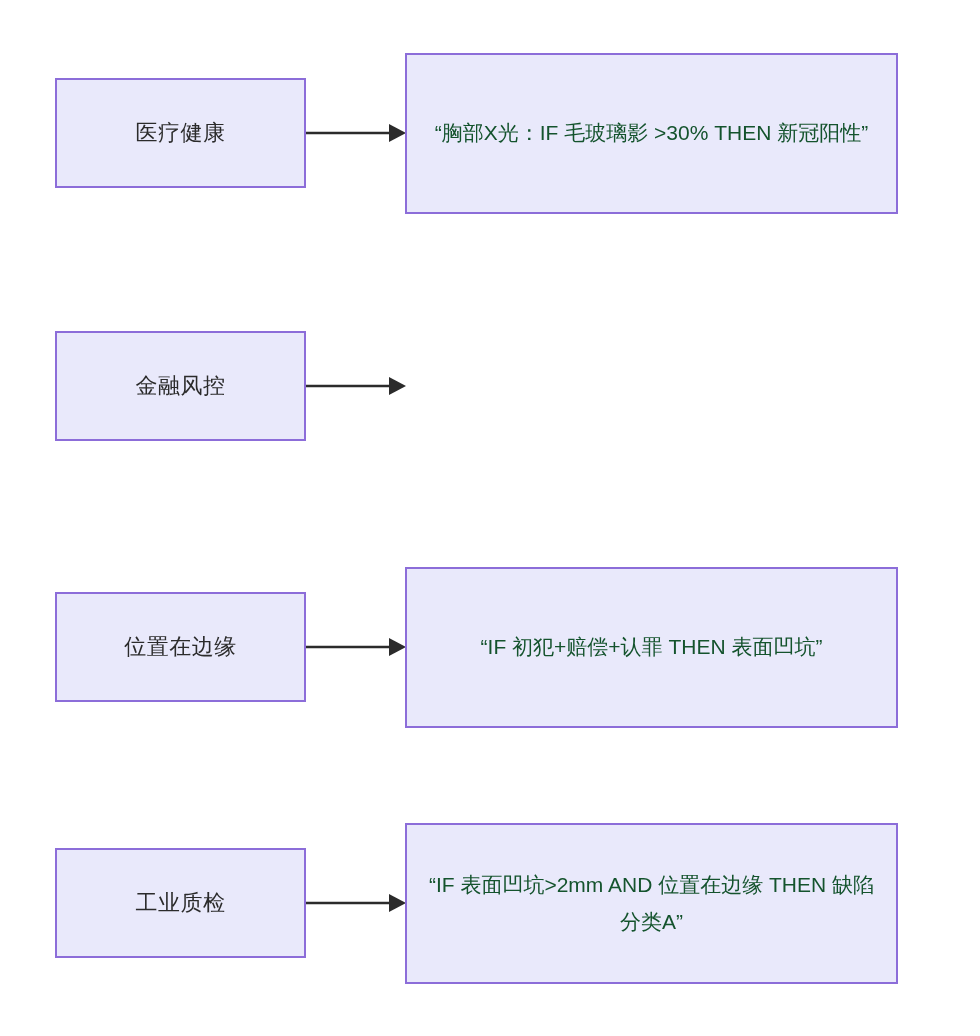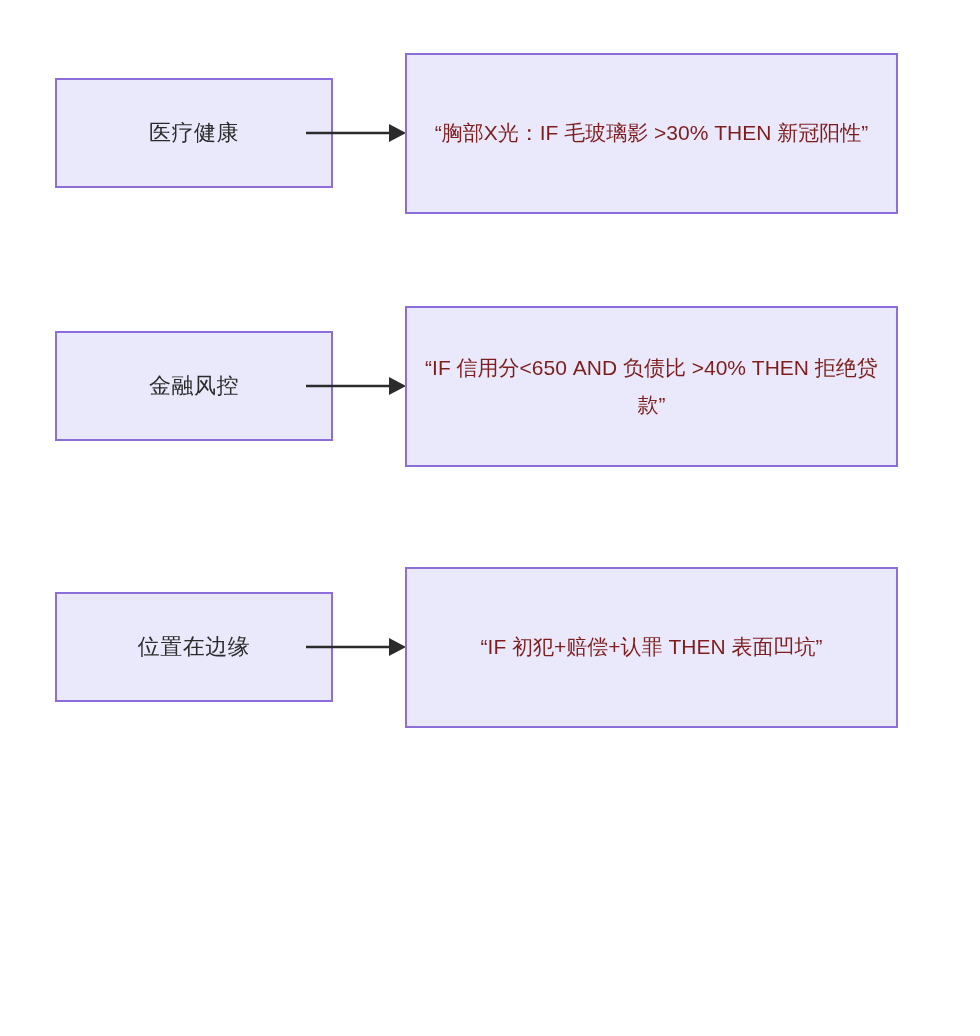--- a/index.html
+++ b/index.html
@@ -27,21 +27,21 @@
     left: 0;
     width: 980px;
     height: 200px;
   }
 
   
   .domain-box {
     position: absolute;
     left: 55px;
     top: 45px;
-    width: 278px;
+    width: 251px;
     height: 110px;
     box-sizing: border-box;
     background: #e9e9fb;
     border: 2px solid #8c6dd9;
     display: flex;
     align-items: center;
     justify-content: center;
     text-align: center;
   }
   .domain-label {
@@ -64,21 +64,21 @@
     border: 2px solid #8c6dd9;
     display: flex;
     align-items: center;
     justify-content: center;
     padding: 0 14px;
     text-align: center;
   }
   .rule-label {
     font-size: 21px;
     line-height: 1.75;
-    color: #7f1d1d;
+    color: #14532d;
     word-break: break-word;
   }
 
   
   .connector {
     position: absolute;
     left: 306px;
     top: 80px;
     width: 100px;
     height: 40px;
@@ -111,34 +111,45 @@
   <div class="row" style="top:286px;">
     <div class="domain-box">
       <span class="domain-label">金融风控</span>
     </div>
     <div class="connector">
       <svg width="104" height="40" viewBox="0 0 104 40" xmlns="http://www.w3.org/2000/svg">
         <line x1="0" y1="20" x2="84" y2="20" stroke="#2b2b2b" stroke-width="2.6"></line>
         <polygon points="83,11 100,20 83,29" fill="#2b2b2b"></polygon>
       </svg>
     </div>
-    <div class="rule-box">
-      <span class="rule-label">“IF 信用分&lt;650 AND 负债比 &gt;40% THEN 拒绝贷款”</span>
-    </div>
   </div>
 
   <div class="row" style="top:547px;">
     <div class="domain-box">
       <span class="domain-label">位置在边缘</span>
     </div>
     <div class="connector">
       <svg width="104" height="40" viewBox="0 0 104 40" xmlns="http://www.w3.org/2000/svg">
         <line x1="0" y1="20" x2="84" y2="20" stroke="#2b2b2b" stroke-width="2.6"></line>
         <polygon points="83,11 100,20 83,29" fill="#2b2b2b"></polygon>
       </svg>
     </div>
     <div class="rule-box">
       <span class="rule-label">“IF 初犯+赔偿+认罪 THEN 表面凹坑”</span>
     </div>
   </div>
 
+  <div class="row" style="top:803px;">
+    <div class="domain-box">
+      <span class="domain-label">工业质检</span>
+    </div>
+    <div class="connector">
+      <svg width="104" height="40" viewBox="0 0 104 40" xmlns="http://www.w3.org/2000/svg">
+        <line x1="0" y1="20" x2="84" y2="20" stroke="#2b2b2b" stroke-width="2.6"></line>
+        <polygon points="83,11 100,20 83,29" fill="#2b2b2b"></polygon>
+      </svg>
+    </div>
+    <div class="rule-box">
+      <span class="rule-label">“IF 表面凹坑&gt;2mm AND 位置在边缘 THEN 缺陷分类A”</span>
+    </div>
+  </div>
 
 </div>
 
 </body></html>

